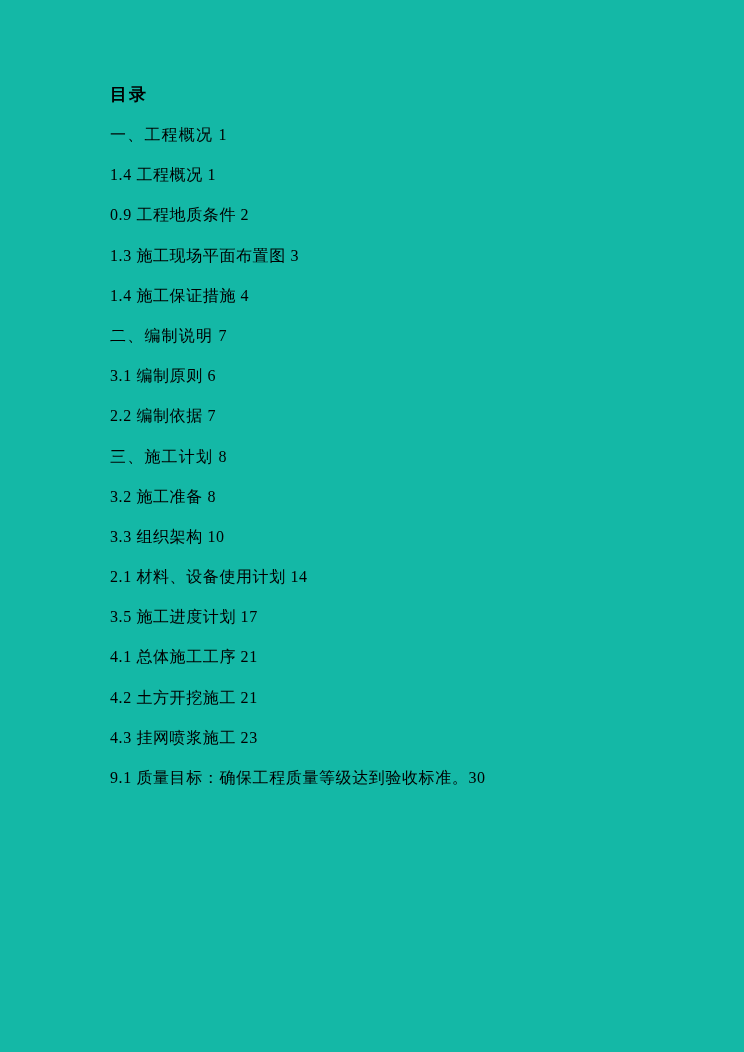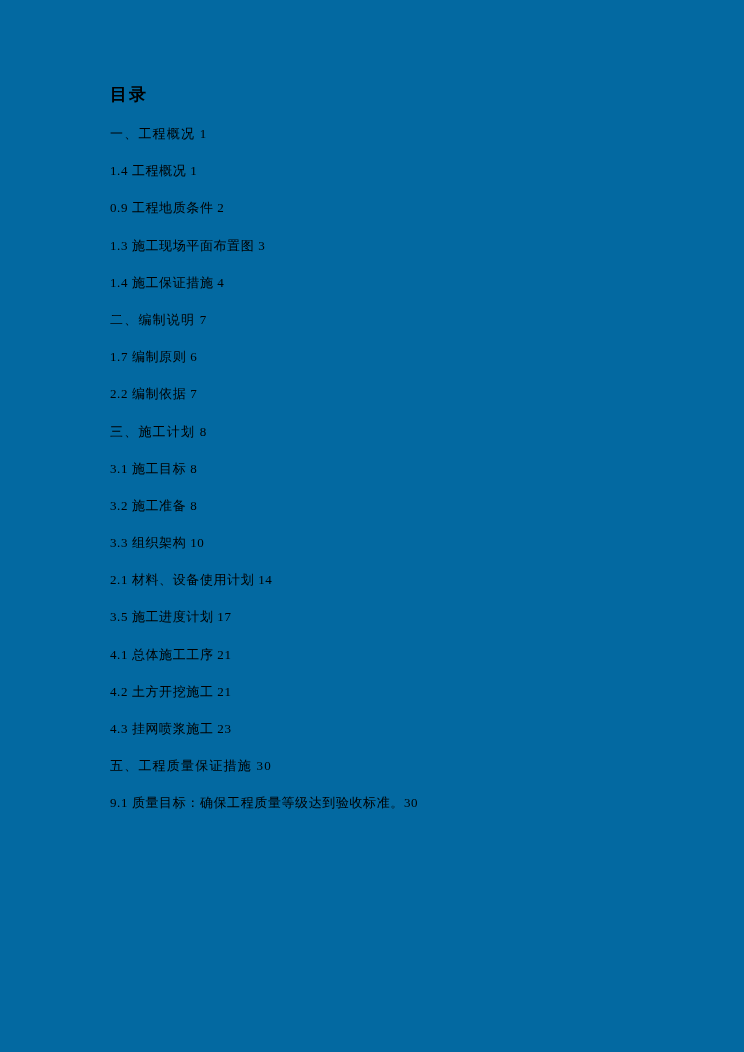--- a/index.html
+++ b/index.html
@@ -12,21 +12,21 @@
     height: 1052px;
     font-family: "Liberation Serif", "DejaVu Serif", serif;
     color: #000000;
     overflow: hidden;
   }
   .page {
     position: relative;
     width: 744px;
     height: 1052px;
     box-sizing: border-box;
-    background: #0369a1;
+    background: #14b8a6;
   }
   .content {
     position: absolute;
     left: 110px;
     top: 86px;
     right: 60px;
   }
   .toc-title {
     font-size: 17px;
     font-weight: bold;
@@ -34,21 +34,21 @@
     line-height: 1;
     margin: 0 0 24px 0;
     font-family: "Liberation Serif", "DejaVu Serif", serif;
   }
   .toc-list {
     list-style: none;
     margin: 0;
     padding: 0;
   }
   .toc-entry {
-    font-size: 13px;
+    font-size: 16px;
     line-height: 1;
     margin-bottom: 24.2px;
     letter-spacing: 0.6px;
     white-space: nowrap;
     font-family: "Liberation Serif", "DejaVu Serif", serif;
   }
   .lvl1 {
     letter-spacing: 1.2px;
   }
 </style>
@@ -58,28 +58,26 @@
 <div class="page">
   <div class="content">
     <div class="toc-title">目录</div>
     <ul class="toc-list">
       <li class="toc-entry lvl1">一、工程概况 1</li>
       <li class="toc-entry">1.4 工程概况 1</li>
       <li class="toc-entry">0.9 工程地质条件 2</li>
       <li class="toc-entry">1.3 施工现场平面布置图 3</li>
       <li class="toc-entry">1.4 施工保证措施 4</li>
       <li class="toc-entry lvl1">二、编制说明 7</li>
-      <li class="toc-entry">1.7  编制原则 6</li>
+      <li class="toc-entry">3.1  编制原则 6</li>
       <li class="toc-entry">2.2 编制依据 7</li>
       <li class="toc-entry lvl1">三、施工计划 8</li>
-      <li class="toc-entry">3.1 施工目标 8</li>
       <li class="toc-entry">3.2 施工准备 8</li>
       <li class="toc-entry">3.3 组织架构 10</li>
       <li class="toc-entry">2.1 材料、设备使用计划 14</li>
       <li class="toc-entry">3.5 施工进度计划 17</li>
       <li class="toc-entry">4.1 总体施工工序 21</li>
       <li class="toc-entry">4.2 土方开挖施工 21</li>
       <li class="toc-entry">4.3 挂网喷浆施工 23</li>
-      <li class="toc-entry lvl1">五、工程质量保证措施 30</li>
       <li class="toc-entry">9.1  质量目标：确保工程质量等级达到验收标准。30</li>
     </ul>
   </div>
 </div>
 
 </body></html>

